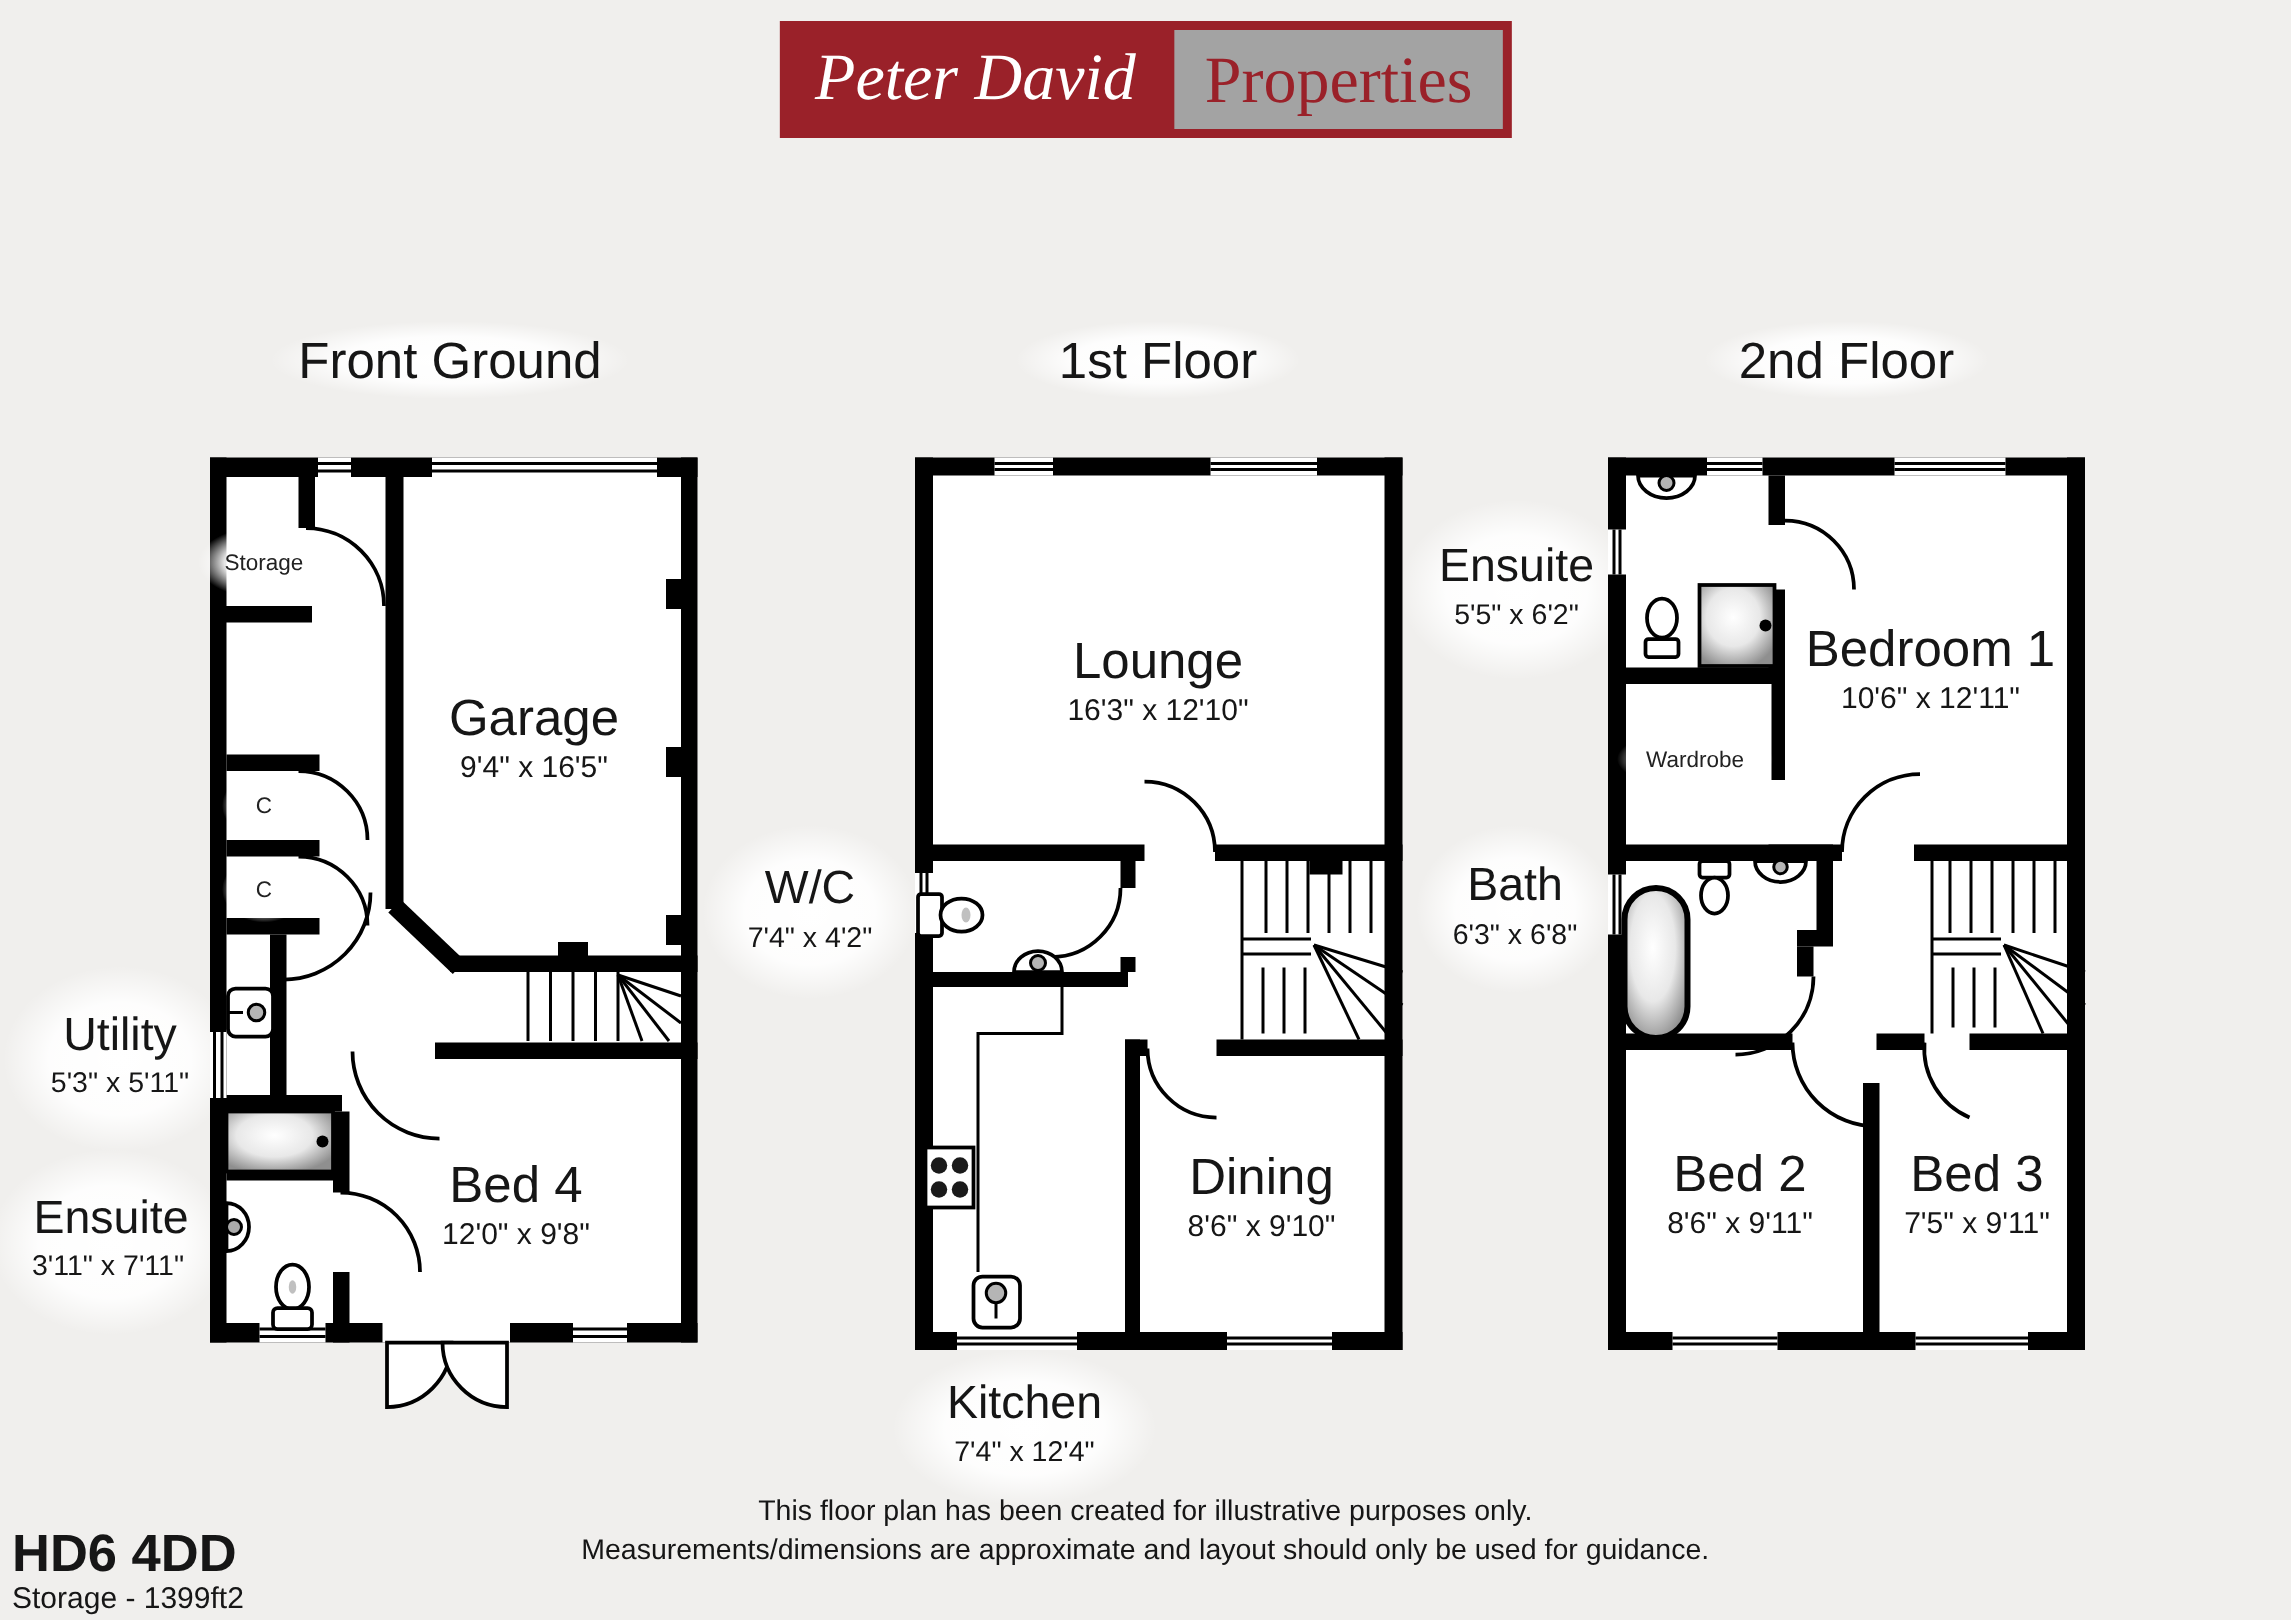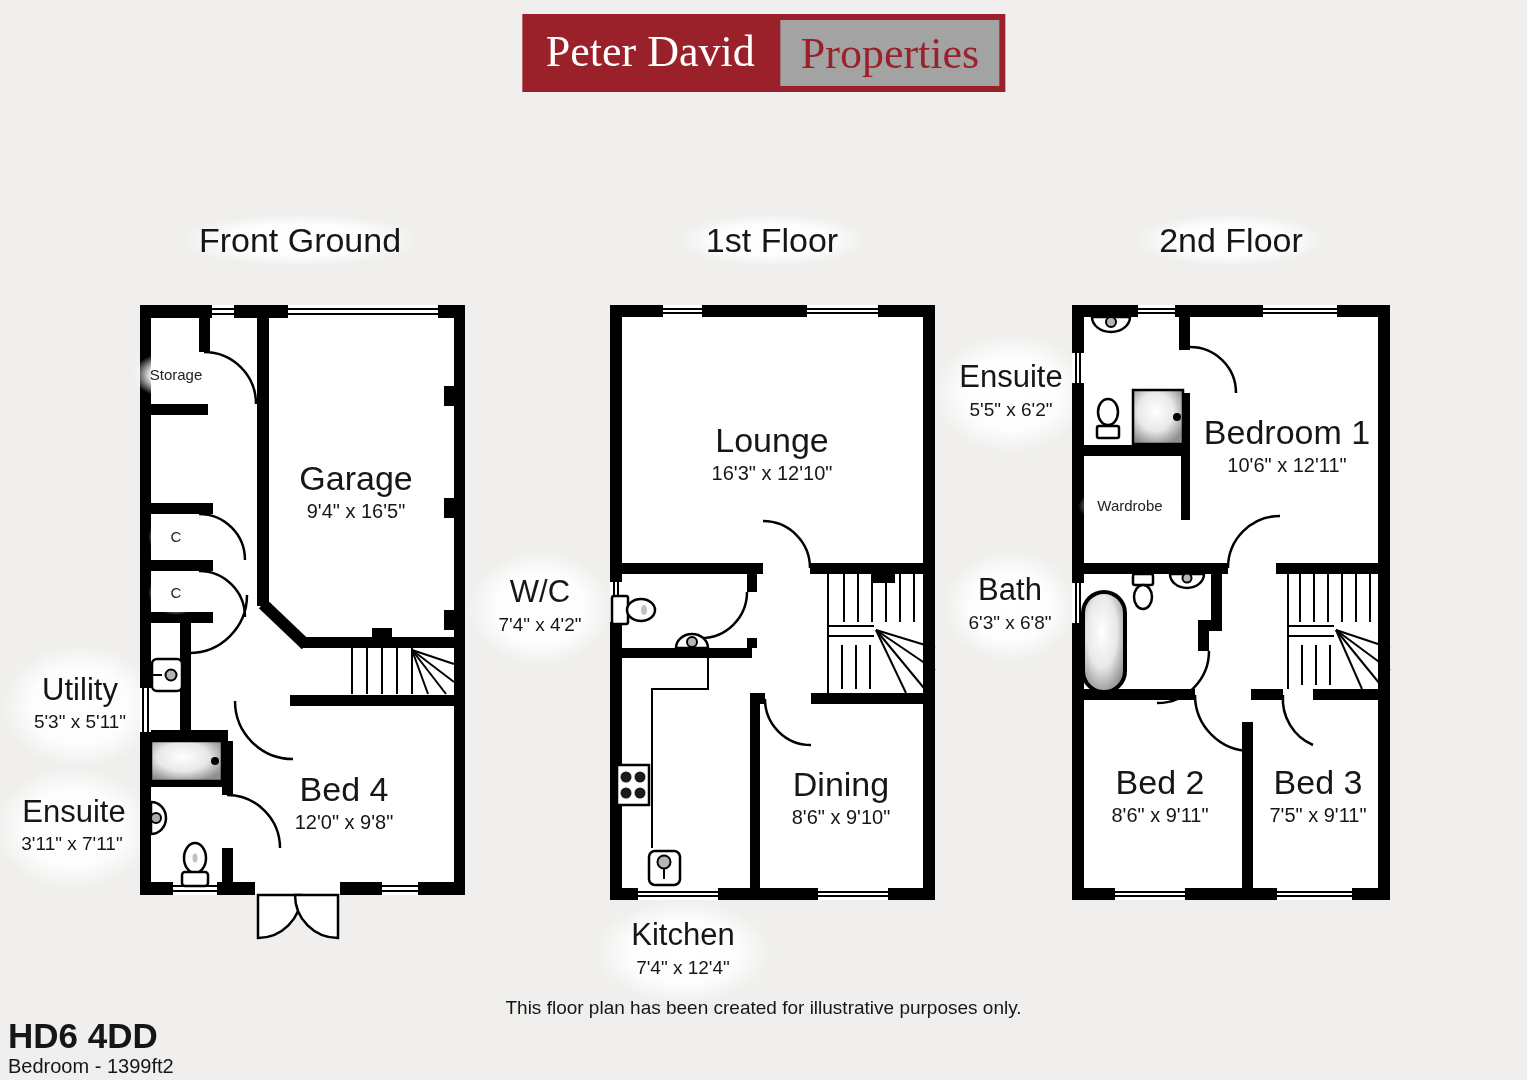--- a/index.html
+++ b/index.html
@@ -2,21 +2,21 @@
 <html><head>
 <meta charset="utf-8">
 <style>
   html,body{margin:0;padding:0;background:#e8e8e6;}
   .page{position:relative;width:1527px;height:1080px;background:#f0efed;overflow:hidden;
         font-family:"Liberation Sans",sans-serif;color:#161616;}
   
   .logo{position:absolute;left:50%;top:14px;transform:translateX(-50%);
         display:flex;align-items:stretch;background:#9a2129;height:78px;box-sizing:border-box;}
   .logo-left{color:#ffffff;font-family:"Liberation Serif",serif;font-size:44px;
-             display:flex;align-items:center;padding:0 26px 4px 24px;white-space:nowrap;}
+             display:flex;align-items:center;padding:0 26px 4px 24px;white-space:nowrap;font-style:italic;}
   .logo-right{background:#a3a3a3;color:#9a2129;font-family:"Liberation Serif",serif;font-size:44px;
               display:flex;align-items:center;margin:6px 6px 6px 0;padding:0 20px;white-space:nowrap;}
   
   svg.plans{position:absolute;left:0;top:0;}
   .wall{fill:#000;}
   .thin{stroke:#000;stroke-width:2;fill:none;}
   .arc{stroke:#000;stroke-width:2.5;fill:none;}
   .fix{stroke:#000;stroke-width:2.5;fill:#fff;}
   .roomname{font-family:"Liberation Sans",sans-serif;font-size:33px;fill:#161616;text-anchor:middle;}
   .big{font-size:34px;}
@@ -361,17 +361,18 @@
       <text class="roomname side" x="1010" y="600">Bath</text>
       <text class="dims dims-s" x="1010" y="629">6'3" x 6'8"</text>
       <text class="roomname big" x="1160" y="794">Bed 2</text>
       <text class="dims" x="1160" y="822">8'6" x 9'11"</text>
       <text class="roomname big" x="1318" y="794">Bed 3</text>
       <text class="dims" x="1318" y="822">7'5" x 9'11"</text>
     </g>
   </svg>
 
   <div class="postcode">HD6 4DD</div>
-  <div class="internal">Bedroom - 1399ft2</div>
+  <div class="internal">Storage - 1399ft2</div>
   <div class="disclaimer">
     <div>This floor plan has been created for illustrative purposes only.</div>
+    <div>Measurements/dimensions are approximate and layout should only be used for guidance.</div>
   </div>
 </div>
 
 </body></html>

